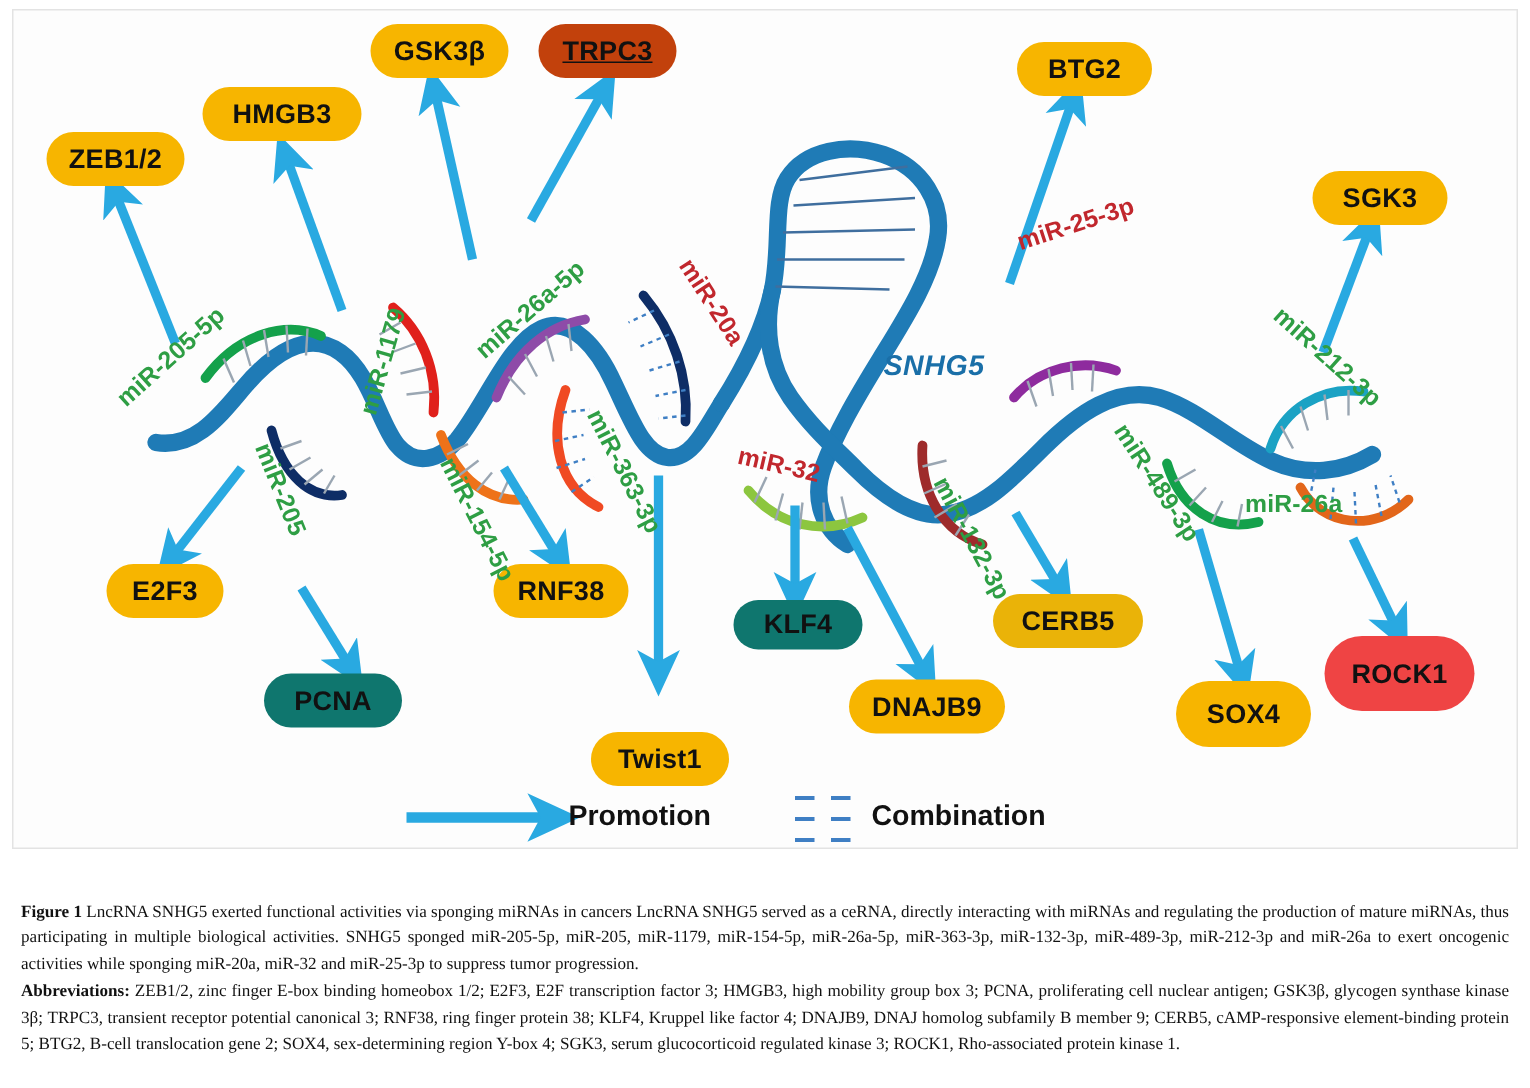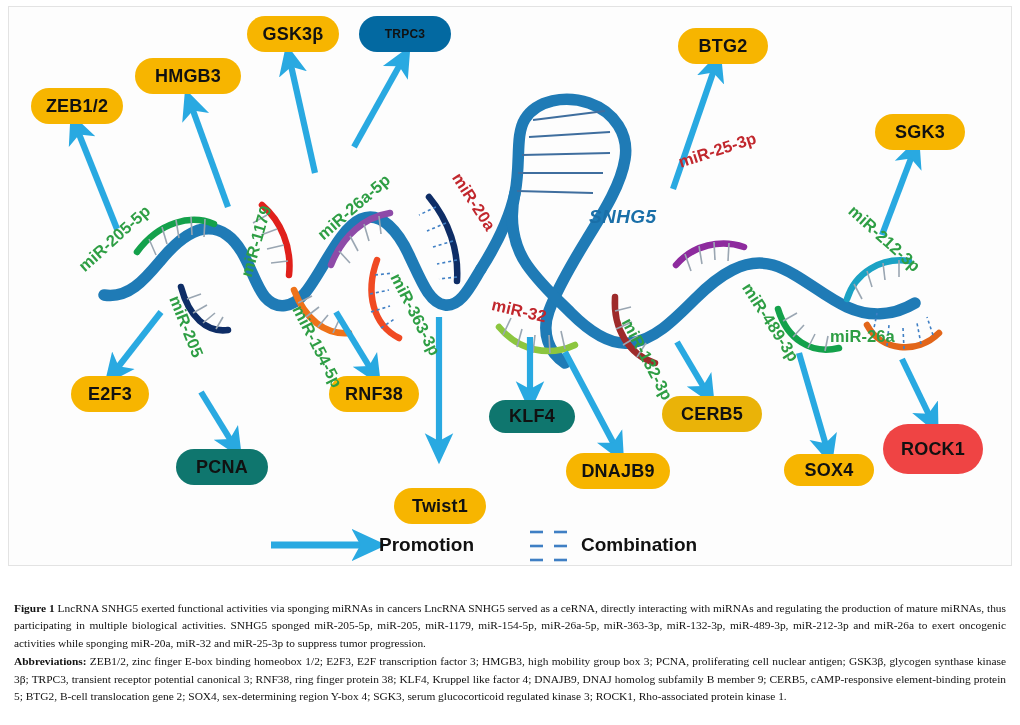--- a/index.html
+++ b/index.html
@@ -44,20 +44,21 @@
   }
   .mir-green{color:#2E9E44;}
   .mir-red{color:#C1272D;}
 
   #snhg5-label{
     position:absolute;
     color:#1A6FA8;
     font-weight:bold;font-style:italic;
     font-size:19px;
     letter-spacing:.4px;
+    margin-top:28px;
   }
   .legend-text{
     position:absolute;font-weight:bold;font-size:19px;color:#111;white-space:nowrap;
   }
 
   
   #caption{
     position:absolute;left:14px;top:600px;width:992px;
     font-family:"Liberation Serif", serif;
     font-size:11.4px;line-height:17.4px;
@@ -280,31 +281,31 @@
         <line x1="545" y1="553" x2="558" y2="553"></line>
       </g>
     </svg>
 
     <div id="snhg5-label" style="left:580px;top:199px;">SNHG5</div>
 
     <div id="gene-box-layer">
         <div class="gene-box" style="left: 22px; top: 81px; width: 92px; height: 36px; font-size: 18px; background: rgb(247, 181, 0);">ZEB1/2</div>
         <div class="gene-box" style="left: 126px; top: 51px; width: 106px; height: 36px; font-size: 18px; background: rgb(247, 181, 0);">HMGB3</div>
         <div class="gene-box" style="left: 238px; top: 9px; width: 92px; height: 36px; font-size: 18px; background: rgb(247, 181, 0);">GSK3β</div>
-        <div class="gene-box" style="left: 350px; top: 9px; width: 92px; height: 36px; font-size: 12px; background: #0369a1;">TRPC3</div>
+        <div class="gene-box" style="left: 350px; top: 9px; width: 92px; height: 36px; font-size: 18px; background: #c2410c; text-decoration: underline;">TRPC3</div>
         <div class="gene-box" style="left: 669px; top: 21px; width: 90px; height: 36px; font-size: 18px; background: rgb(247, 181, 0);">BTG2</div>
         <div class="gene-box" style="left: 866px; top: 107px; width: 90px; height: 36px; font-size: 18px; background: rgb(247, 181, 0);">SGK3</div>
         <div class="gene-box" style="left: 62px; top: 369px; width: 78px; height: 36px; font-size: 18px; background: rgb(247, 181, 0);">E2F3</div>
         <div class="gene-box" style="left: 167px; top: 442px; width: 92px; height: 36px; font-size: 18px; background: #0f766e;">PCNA</div>
         <div class="gene-box" style="left: 320px; top: 369px; width: 90px; height: 36px; font-size: 18px; background: rgb(247, 181, 0);">RNF38</div>
         <div class="gene-box" style="left: 385px; top: 445px; width: 92px; height: 36px; font-size: 18px; background: rgb(247, 181, 0); margin-top: 36px;">Twist1</div>
         <div class="gene-box" style="left: 480px; top: 393px; width: 86px; height: 33px; font-size: 18px; background: #0f766e;">KLF4</div>
         <div class="gene-box" style="left: 557px; top: 446px; width: 104px; height: 36px; font-size: 18px; background: rgb(247, 181, 0);">DNAJB9</div>
         <div class="gene-box" style="left: 653px; top: 389px; width: 100px; height: 36px; font-size: 18px; background: #eab308;">CERB5</div>
-        <div class="gene-box" style="left: 775px; top: 447px; width: 90px; height: 32px; font-size: 18px; background: rgb(247, 181, 0);">SOX4</div>
+        <div class="gene-box" style="left: 775px; top: 447px; width: 90px; height: 44px; font-size: 18px; background: rgb(247, 181, 0);">SOX4</div>
         <div class="gene-box" style="left: 874px; top: 417px; width: 100px; height: 50px; font-size: 18px; background: #ef4444;">ROCK1</div>
       </div>
 
     <div id="mirna-label-layer">
         <div class="mir-label mir-green" style="left: 72px; top: 252px; transform: rotate(-42deg);">miR-205-5p</div>
         <div class="mir-label mir-green" style="left: 165px; top: 280px; transform: rotate(68deg);">miR-205</div>
         <div class="mir-label mir-green" style="left: 237px; top: 260px; transform: rotate(-74deg);">miR-1179</div>
         <div class="mir-label mir-green" style="left: 288px; top: 290px; transform: rotate(63deg);">miR-154-5p</div>
         <div class="mir-label mir-green" style="left: 311px; top: 220px; transform: rotate(-41deg);">miR-26a-5p</div>
         <div class="mir-label mir-red" style="left: 447px; top: 158px; transform: rotate(57deg);">miR-20a</div>

